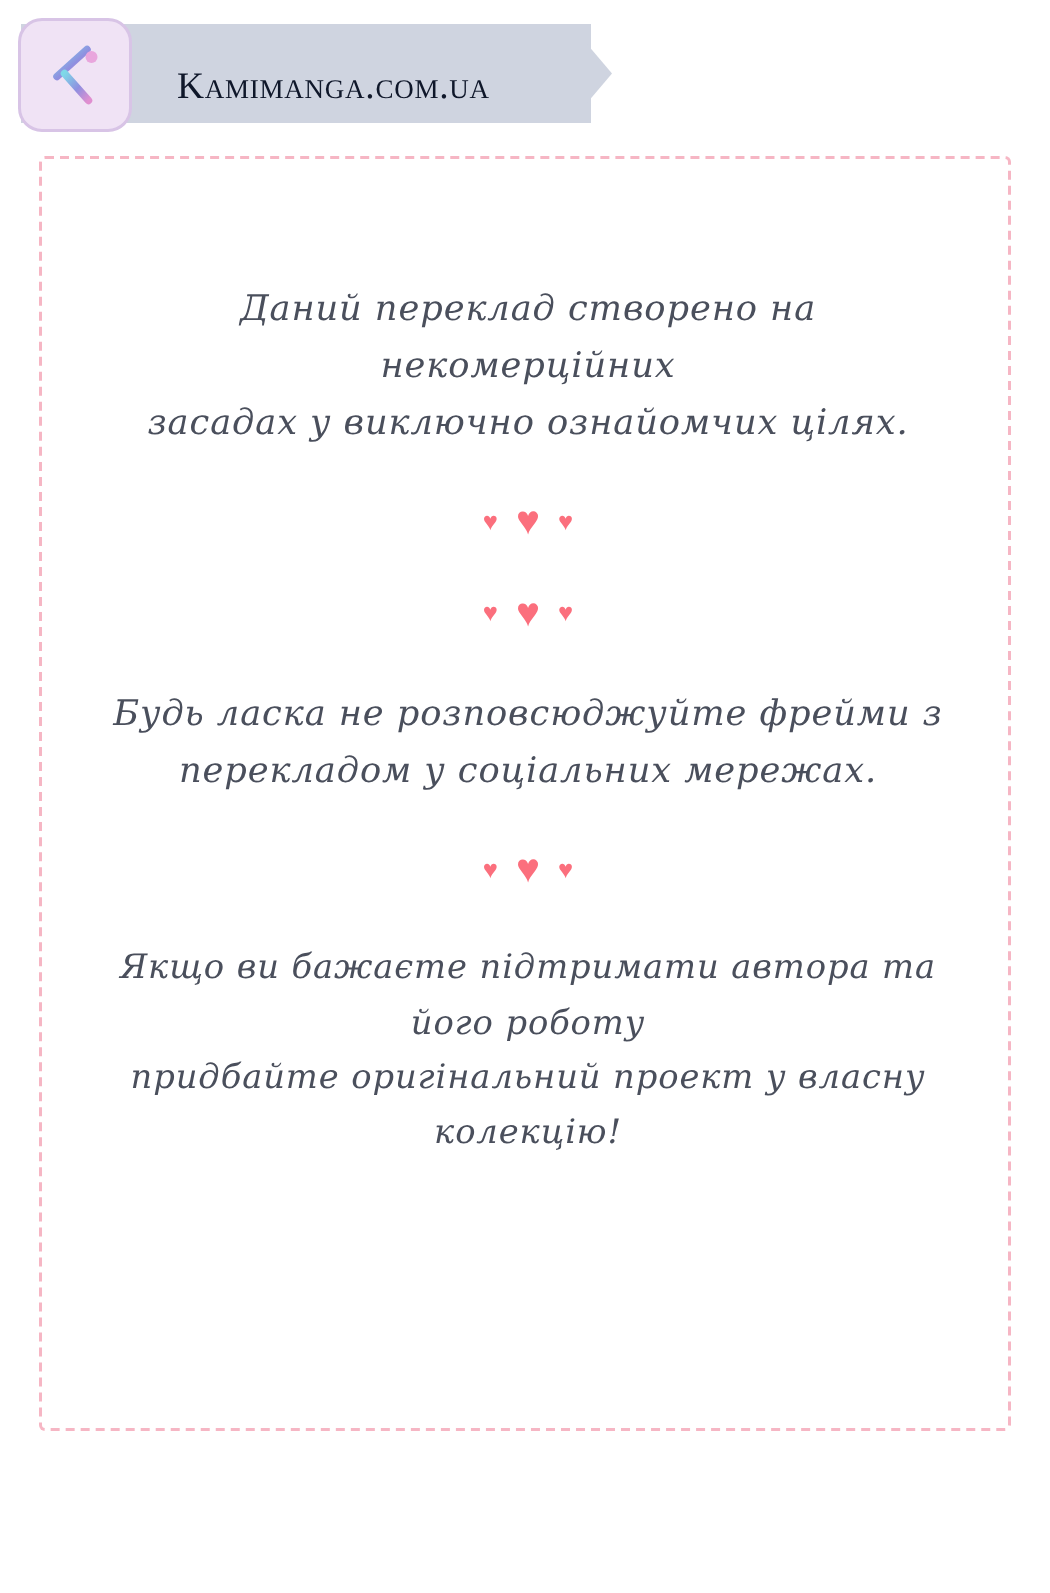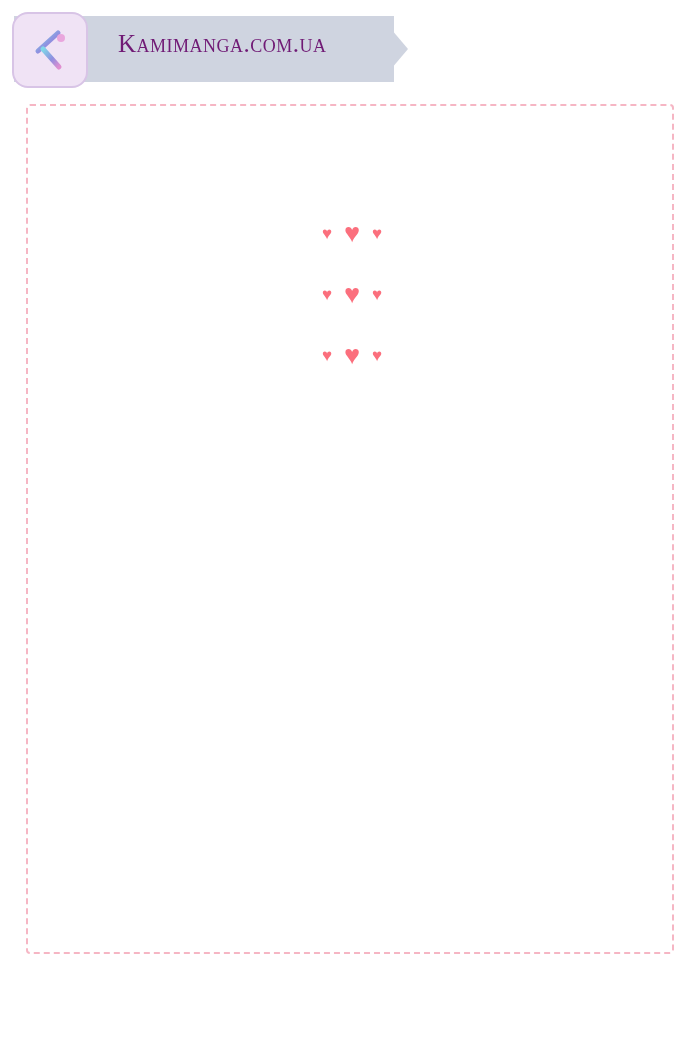--- a/index.html
+++ b/index.html
@@ -46,25 +46,25 @@
     width: 0;
     height: 0;
     border-top: 33px solid transparent;
     border-bottom: 33px solid transparent;
     border-left: 28px solid #cfd4e0;
   }
 
   .site-name {
     position: absolute;
     left: 118px;
-    top: 30px;
+    top: 44px;
     font-family: "Liberation Serif", serif;
     font-size: 25px;
     letter-spacing: 0.5px;
-    color: #701a75;
+    color: #0f172a;
     font-variant: small-caps;
     text-transform: lowercase;
     white-space: nowrap;
   }
   .site-name::first-letter { text-transform: uppercase; }
 
   .logo-box {
     position: absolute;
     left: 12px;
     top: 12px;
@@ -157,38 +157,44 @@
           </g>
           <circle cx="36" cy="13" r="4" fill="#e9a6dd"></circle>
         </svg>
       </span>
     </div>
   </div>
 
   <div class="frame">
     <div class="content">
 
+      <p class="para">Даний переклад створено на некомерційних
+засадах у виключно ознайомчих цілях.</p>
 
       <div class="divider">
         <span class="heart small">♥</span>
         <span class="heart big">♥</span>
         <span class="heart small">♥</span>
       </div>
 
 
       <div class="divider">
         <span class="heart small">♥</span>
         <span class="heart big">♥</span>
         <span class="heart small">♥</span>
       </div>
 
+      <p class="para">Будь ласка не розповсюджуйте фрейми з
+перекладом у соціальних мережах.</p>
 
       <div class="divider">
         <span class="heart small">♥</span>
         <span class="heart big">♥</span>
         <span class="heart small">♥</span>
       </div>
 
+      <p class="para wide">Якщо ви бажаєте підтримати автора та його роботу
+придбайте оригінальний проект у власну колекцію!</p>
 
     </div>
   </div>
 
 </div>
 
 </body></html>

